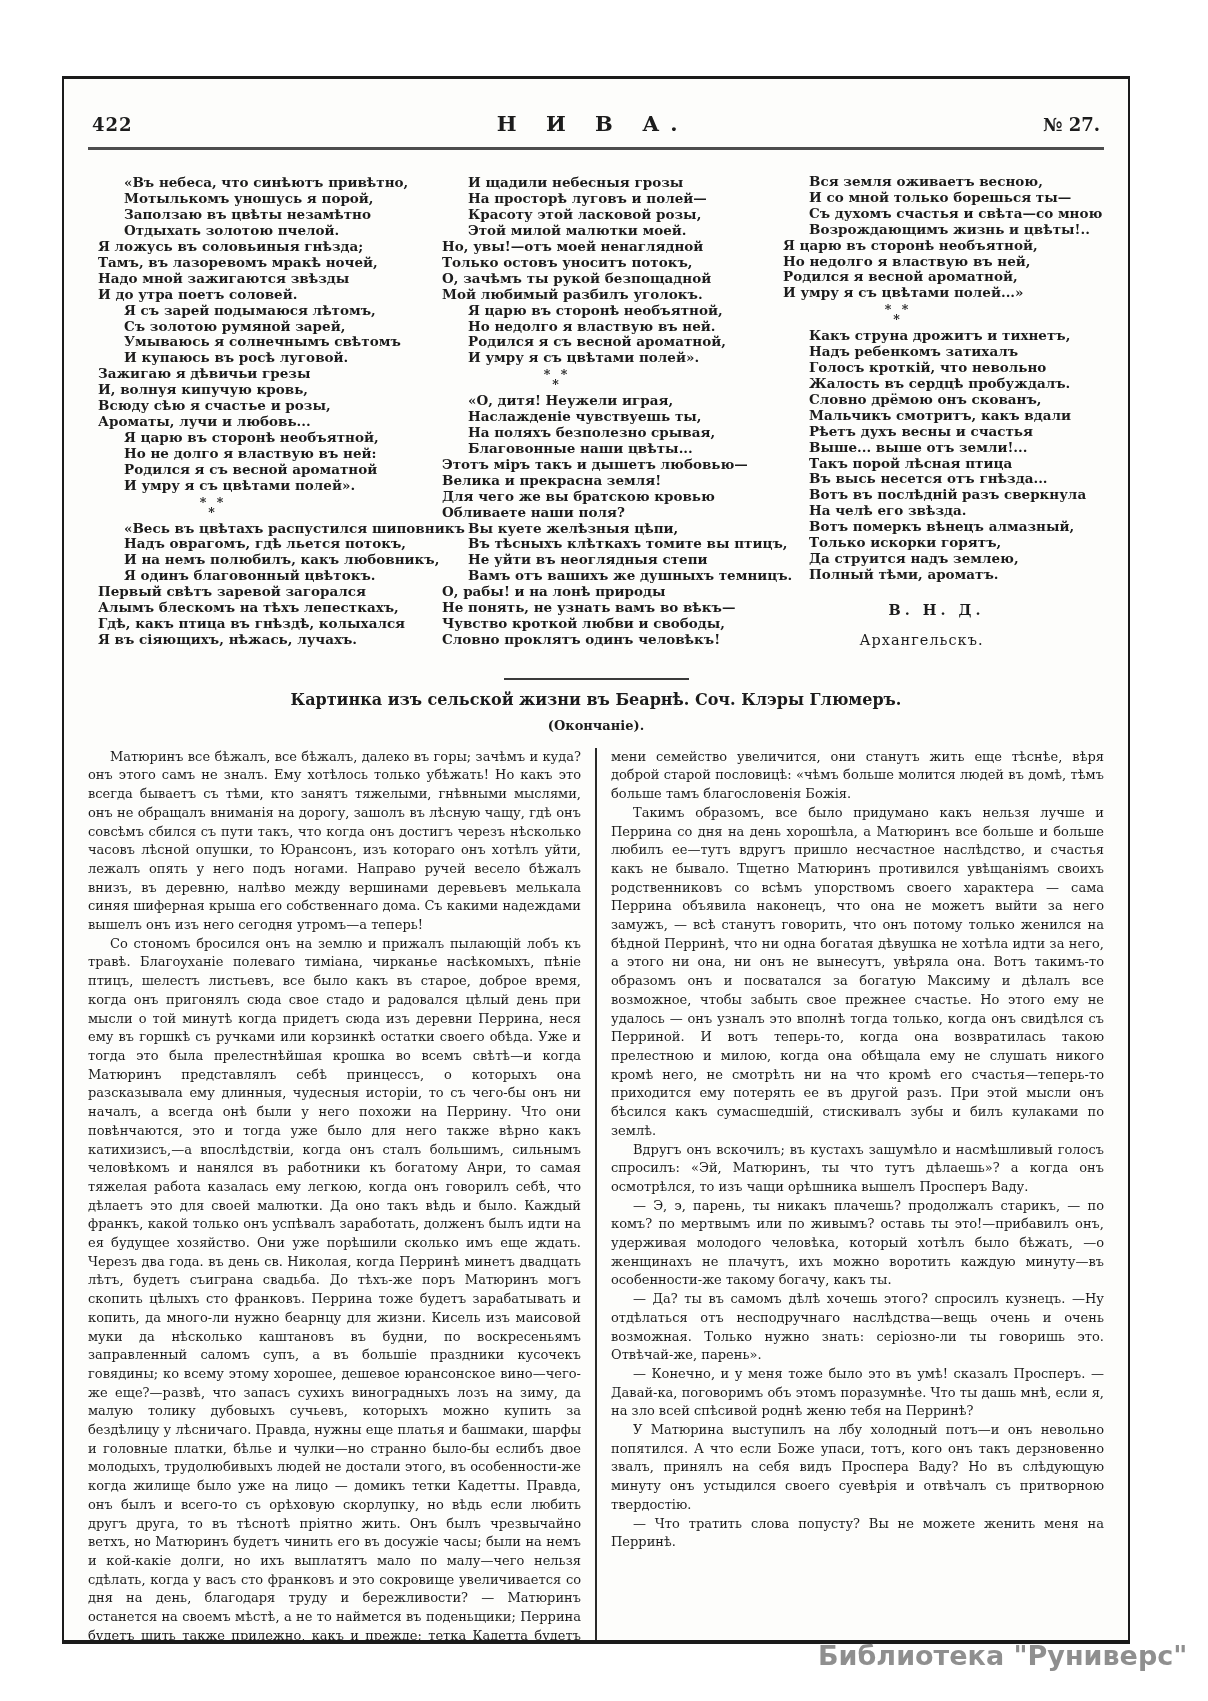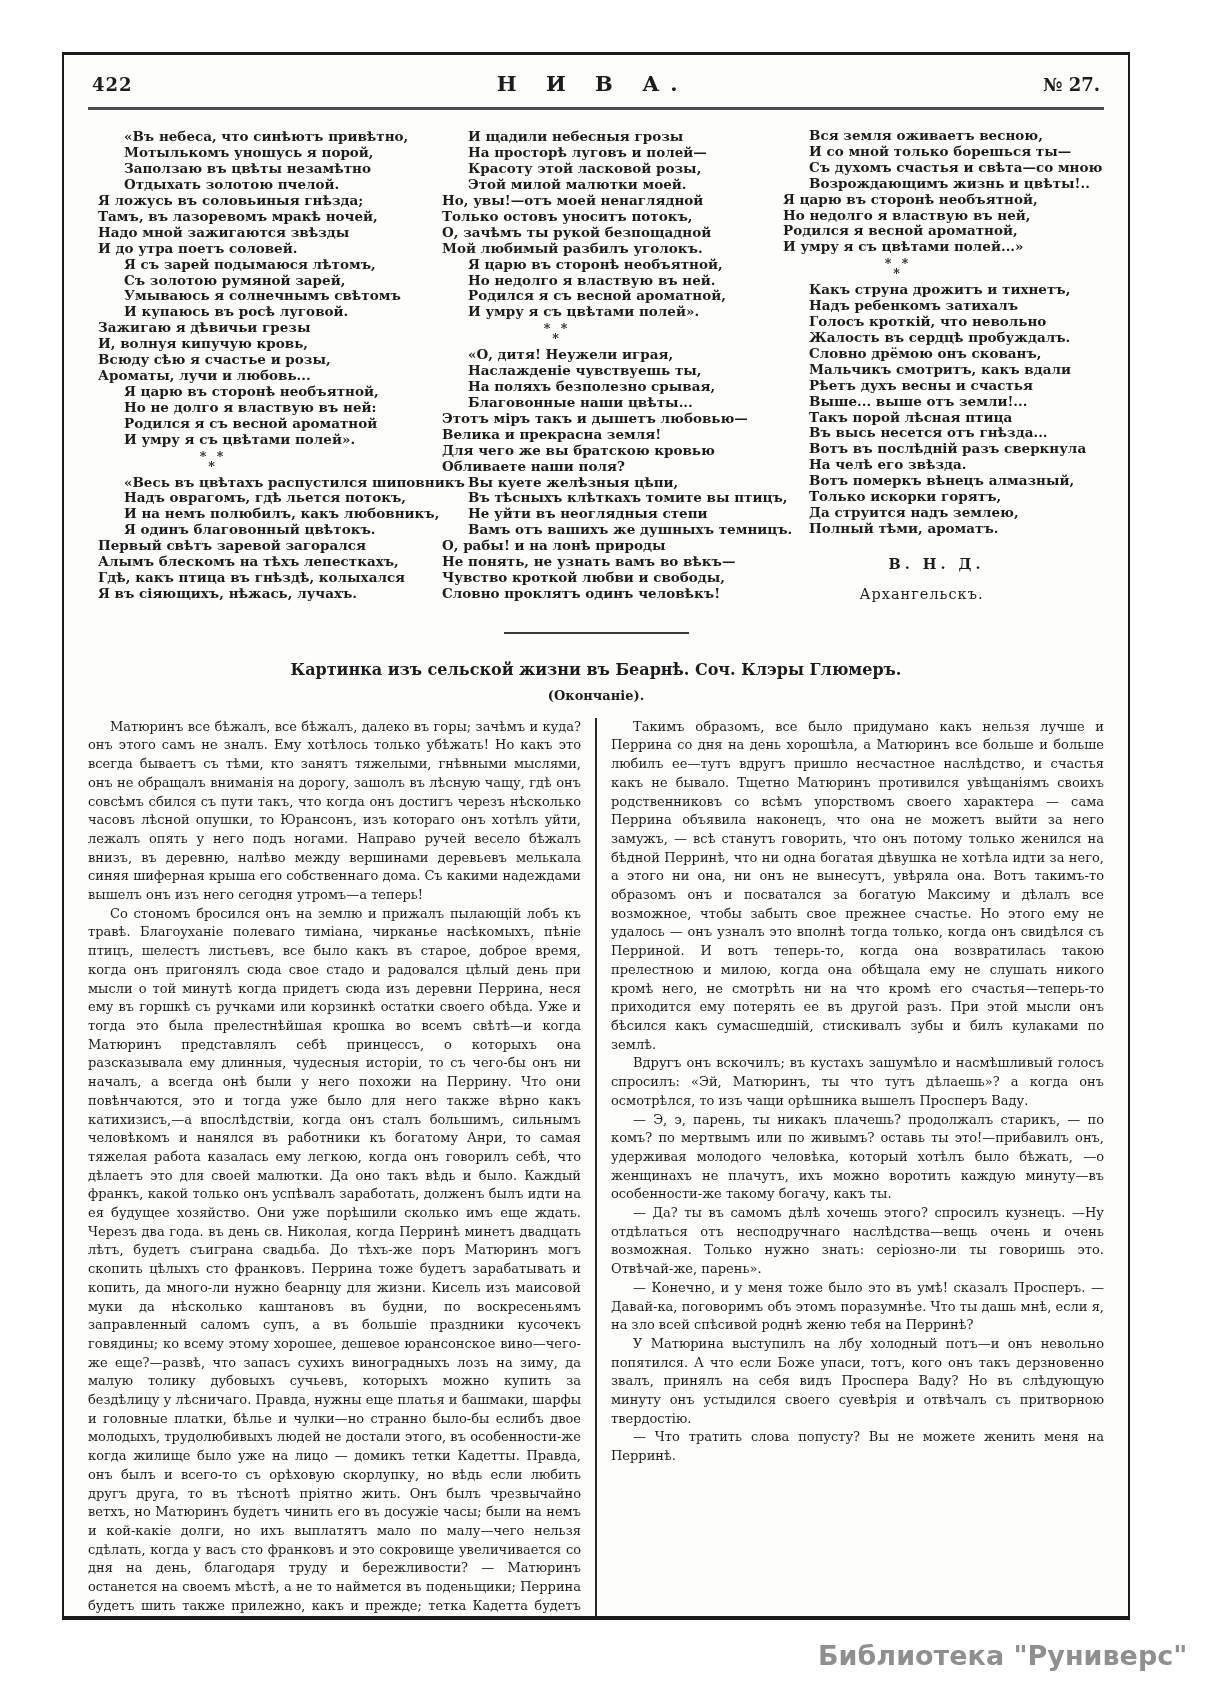--- a/index.html
+++ b/index.html
@@ -3,48 +3,48 @@
 <meta charset="utf-8">
 <style>
   html,body{margin:0;padding:0;}
   body{
     width:1208px;height:1701px;position:relative;
     background:#ffffff;color:#1c1c1c;
     font-family:"DejaVu Serif", serif;
     overflow:hidden;
   }
   .page{
-    position:absolute;left:62px;top:52px;width:1068px;height:1568px;
+    position:absolute;left:62px;top:76px;width:1068px;height:1568px;
     box-sizing:border-box;background:#fdfdfb;
     border:2px solid #1b1b1b;border-bottom-width:4px;border-top-width:3px;
-    padding:0 24px;overflow:hidden;
+    padding:16px 24px;overflow:hidden;
   }
   
   .hdr{display:flex;justify-content:space-between;align-items:baseline;margin-top:16px;padding:0 4px;}
   .pageno{font-size:18px;font-weight:700;letter-spacing:1px;}
   .journal{font-size:21px;font-weight:700;letter-spacing:11px;padding-left:10px;}
   .issue{font-size:18px;font-weight:700;}
   .headrule{height:3px;background:#4d4d4d;margin-top:11px;}
   
   .poems{display:flex;margin-top:18px;align-items:flex-end;}
   .pcol{flex:none;}
   .pcol1{width:342px;padding-left:10px;box-sizing:border-box;}
   .pcol2{width:340px;padding-left:12px;box-sizing:border-box;}
-  .pcol3{width:330px;padding-left:13px;box-sizing:border-box;}
+  .pcol3{width:330px;padding-left:13px;box-sizing:border-box;margin-top:6px;}
   .pline{font-size:13.5px;line-height:15.9px;font-weight:600;white-space:nowrap;}
   .pline.ind{padding-left:26px;}
   .psep{width:230px;text-align:center;font-weight:700;font-size:12.5px;line-height:10px;padding:4px 0 3px;}
   .psep div{letter-spacing:3px;}
   .signature{margin-top:18px;text-align:center;font-weight:700;font-size:14.5px;letter-spacing:4px;padding-right:10px;}
   .location{margin-top:14px;text-align:center;font-size:14.5px;letter-spacing:1px;padding-right:40px;}
   
   .sectionrule{width:185px;height:2px;background:#3a3a3a;margin:30px auto 0;}
   .title{text-align:center;margin-top:18px;font-size:27px;letter-spacing:9px;font-weight:500;}
   .title .initial{font-size:44px;font-style:italic;letter-spacing:2px;line-height:28px;}
-  .subtitle{text-align:center;margin-top:26px;font-size:16px;font-weight:700;}
+  .subtitle{text-align:center;margin-top:10px;font-size:16px;font-weight:700;}
   .artnote{text-align:center;margin-top:9px;font-size:13px;font-weight:700;}
   
   .abody{display:flex;margin-top:15px;}
   .bcol{flex:1 1 0;text-align:justify;font-size:13px;line-height:18.7px;box-sizing:border-box;}
   .bcol p{margin:0;text-indent:22px;hyphens:none;}
   .bcol p.ni{text-indent:0;}
   .bcol-left{padding-right:14px;}
   .bcol-right{padding-left:14px;}
   .colrule{flex:none;width:2px;background:#2a2a2a;}
   
@@ -175,20 +175,21 @@
   <div class="subtitle">Картинка изъ сельской жизни въ Беарнѣ. Соч. Клэры Глюмеръ.</div>
   <div class="artnote">(Окончаніе).</div>
 
   <div class="abody">
     <div class="bcol bcol-left">
         <p>Матюринъ все бѣжалъ, все бѣжалъ, далеко въ горы; зачѣмъ и куда? онъ этого самъ не зналъ. Ему хотѣлось только убѣжать! Но какъ это всегда бываетъ съ тѣми, кто занятъ тяжелыми, гнѣвными мыслями, онъ не обращалъ вниманія на дорогу, зашолъ въ лѣсную чащу, гдѣ онъ совсѣмъ сбился съ пути такъ, что когда онъ достигъ черезъ нѣсколько часовъ лѣсной опушки, то Юрансонъ, изъ котораго онъ хотѣлъ уйти, лежалъ опять у него подъ ногами. Направо ручей весело бѣжалъ внизъ, въ деревню, налѣво между вершинами деревьевъ мелькала синяя шиферная крыша его собственнаго дома. Съ какими надеждами вышелъ онъ изъ него сегодня утромъ—а теперь!</p>
         <p>Со стономъ бросился онъ на землю и прижалъ пылающій лобъ къ травѣ. Благоуханіе полеваго тиміана, чирканье насѣкомыхъ, пѣніе птицъ, шелестъ листьевъ, все было какъ въ старое, доброе время, когда онъ пригонялъ сюда свое стадо и радовался цѣлый день при мысли о той минутѣ когда придетъ сюда изъ деревни Перрина, неся ему въ горшкѣ съ ручками или корзинкѣ остатки своего обѣда. Уже и тогда это была прелестнѣйшая крошка во всемъ свѣтѣ—и когда Матюринъ представлялъ себѣ принцессъ, о которыхъ она разсказывала ему длинныя, чудесныя исторіи, то съ чего-бы онъ ни началъ, а всегда онѣ были у него похожи на Перрину. Что они повѣнчаются, это и тогда уже было для него также вѣрно какъ катихизисъ,—а впослѣдствіи, когда онъ сталъ большимъ, сильнымъ человѣкомъ и нанялся въ работники къ богатому Анри, то самая тяжелая работа казалась ему легкою, когда онъ говорилъ себѣ, что дѣлаетъ это для своей малютки. Да оно такъ вѣдь и было. Каждый франкъ, какой только онъ успѣвалъ заработать, долженъ былъ идти на ея будущее хозяйство. Они уже порѣшили сколько имъ еще ждать. Черезъ два года. въ день св. Николая, когда Перринѣ минетъ двадцать лѣтъ, будетъ съиграна свадьба. До тѣхъ-же поръ Матюринъ могъ скопить цѣлыхъ сто франковъ. Перрина тоже будетъ зарабатывать и копить, да много-ли нужно беарнцу для жизни. Кисель изъ маисовой муки да нѣсколько каштановъ въ будни, по воскресеньямъ заправленный саломъ супъ, а въ большіе праздники кусочекъ говядины; ко всему этому хорошее, дешевое юрансонское вино—чего-же еще?—развѣ, что запасъ сухихъ виноградныхъ лозъ на зиму, да малую толику дубовыхъ сучьевъ, которыхъ можно купить за бездѣлицу у лѣсничаго. Правда, нужны еще платья и башмаки, шарфы и головные платки, бѣлье и чулки—но странно было-бы еслибъ двое молодыхъ, трудолюбивыхъ людей не достали этого, въ особенности-же когда жилище было уже на лицо — домикъ тетки Кадетты. Правда, онъ былъ и всего-то съ орѣховую скорлупку, но вѣдь если любить другъ друга, то въ тѣснотѣ пріятно жить. Онъ былъ чрезвычайно ветхъ, но Матюринъ будетъ чинить его въ досужіе часы; были на немъ и кой-какіе долги, но ихъ выплатятъ мало по малу—чего нельзя сдѣлать, когда у васъ сто франковъ и это сокровище увеличивается со дня на день, благодаря труду и бережливости? — Матюринъ останется на своемъ мѣстѣ, а не то наймется въ поденьщики; Перрина будетъ шить также прилежно, какъ и прежде; тетка Кадетта будетъ вести хозяйство, а когда съ теченіемъ вре-</p>
       </div>
     <div class="colrule"></div>
     <div class="bcol bcol-right">
+        <p class="ni">мени семейство увеличится, они станутъ жить еще тѣснѣе, вѣря доброй старой пословицѣ: «чѣмъ больше молится людей въ домѣ, тѣмъ больше тамъ благословенія Божія.</p>
         <p>Такимъ образомъ, все было придумано какъ нельзя лучше и Перрина со дня на день хорошѣла, а Матюринъ все больше и больше любилъ ее—тутъ вдругъ пришло несчастное наслѣдство, и счастья какъ не бывало. Тщетно Матюринъ противился увѣщаніямъ своихъ родственниковъ со всѣмъ упорствомъ своего характера — сама Перрина объявила наконецъ, что она не можетъ выйти за него замужъ, — всѣ станутъ говорить, что онъ потому только женился на бѣдной Перринѣ, что ни одна богатая дѣвушка не хотѣла идти за него, а этого ни она, ни онъ не вынесутъ, увѣряла она. Вотъ такимъ-то образомъ онъ и посватался за богатую Максиму и дѣлалъ все возможное, чтобы забыть свое прежнее счастье. Но этого ему не удалось — онъ узналъ это вполнѣ тогда только, когда онъ свидѣлся съ Перриной. И вотъ теперь-то, когда она возвратилась такою прелестною и милою, когда она обѣщала ему не слушать никого кромѣ него, не смотрѣть ни на что кромѣ его счастья—теперь-то приходится ему потерять ее въ другой разъ. При этой мысли онъ бѣсился какъ сумасшедшій, стискивалъ зубы и билъ кулаками по землѣ.</p>
         <p>Вдругъ онъ вскочилъ; въ кустахъ зашумѣло и насмѣшливый голосъ спросилъ: «Эй, Матюринъ, ты что тутъ дѣлаешь»? а когда онъ осмотрѣлся, то изъ чащи орѣшника вышелъ Просперъ Ваду.</p>
         <p>— Э, э, парень, ты никакъ плачешь? продолжалъ старикъ, — по комъ? по мертвымъ или по живымъ? оставь ты это!—прибавилъ онъ, удерживая молодого человѣка, который хотѣлъ было бѣжать, —о женщинахъ не плачутъ, ихъ можно воротить каждую минуту—въ особенности-же такому богачу, какъ ты.</p>
         <p>— Да? ты въ самомъ дѣлѣ хочешь этого? спросилъ кузнецъ. —Ну отдѣлаться отъ несподручнаго наслѣдства—вещь очень и очень возможная. Только нужно знать: серіозно-ли ты говоришь это. Отвѣчай-же, парень».</p>
         <p>— Конечно, и у меня тоже было это въ умѣ! сказалъ Просперъ. —Давай-ка, поговоримъ объ этомъ поразумнѣе. Что ты дашь мнѣ, если я, на зло всей спѣсивой роднѣ женю тебя на Перринѣ?</p>
         <p>У Матюрина выступилъ на лбу холодный потъ—и онъ невольно попятился. А что если Боже упаси, тотъ, кого онъ такъ дерзновенно звалъ, принялъ на себя видъ Проспера Ваду? Но въ слѣдующую минуту онъ устыдился своего суевѣрія и отвѣчалъ съ притворною твердостію.</p>
         <p>— Что тратить слова попусту? Вы не можете женить меня на Перринѣ.</p>
       </div>
   </div>
 

